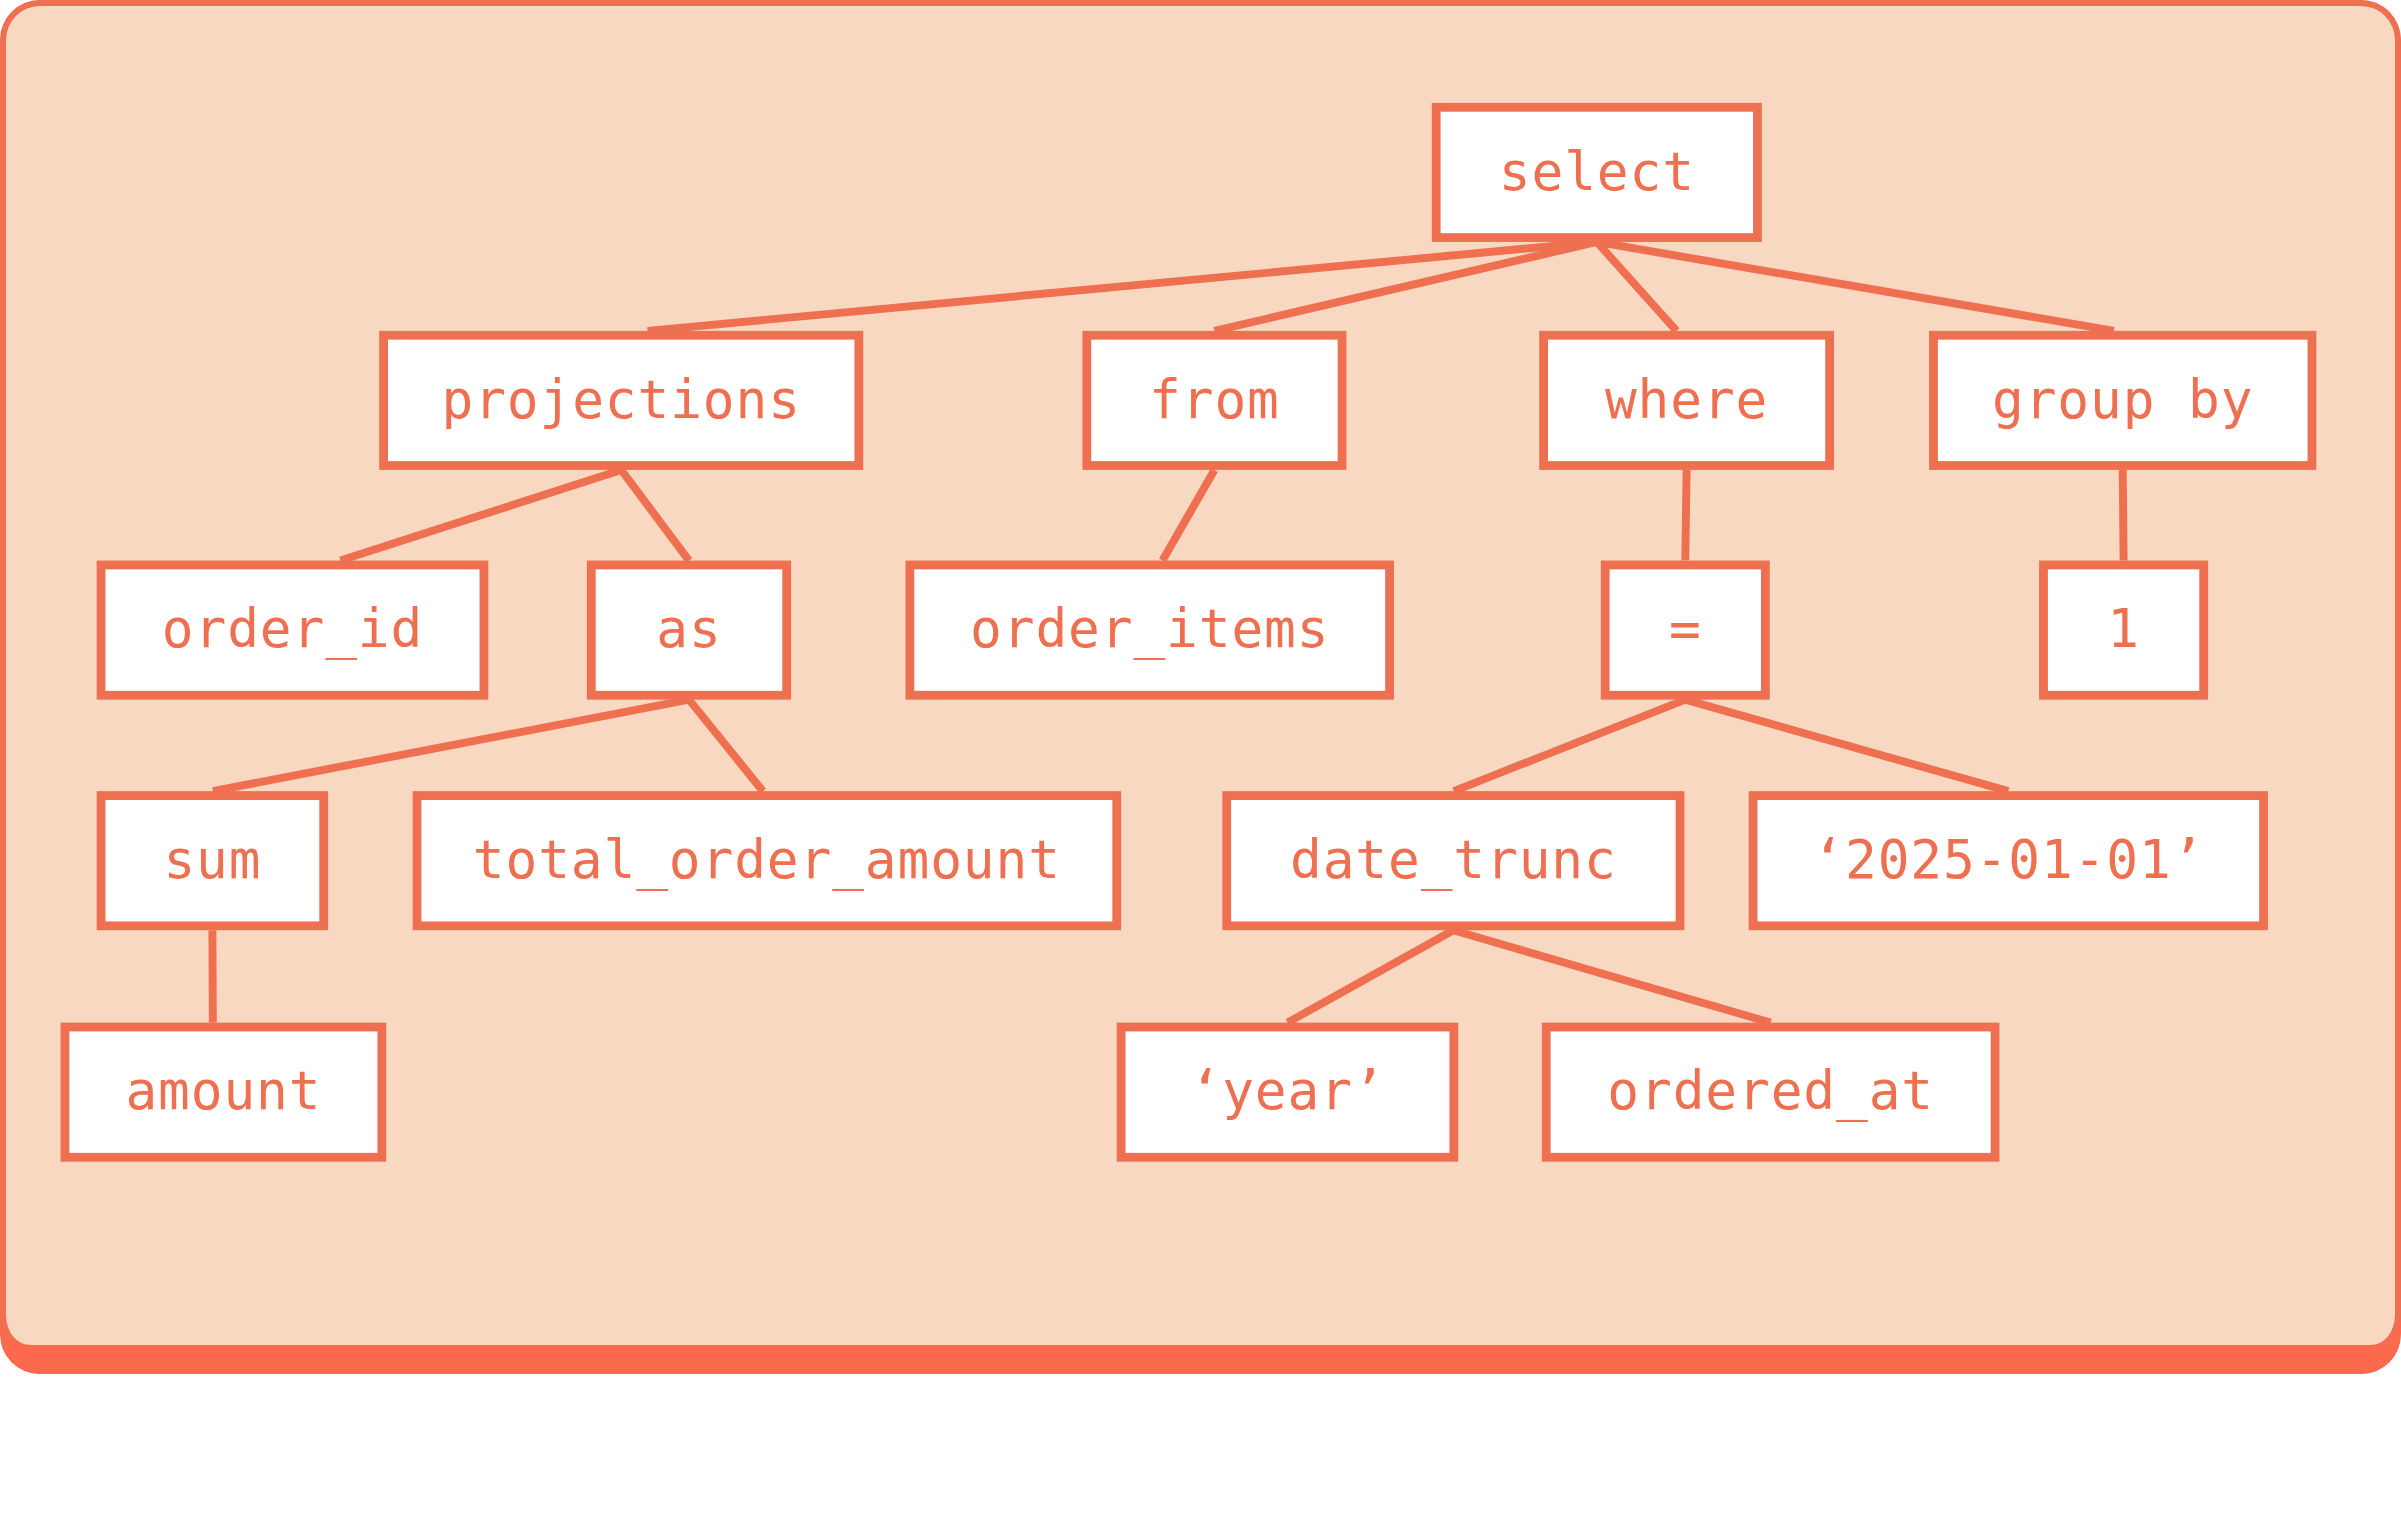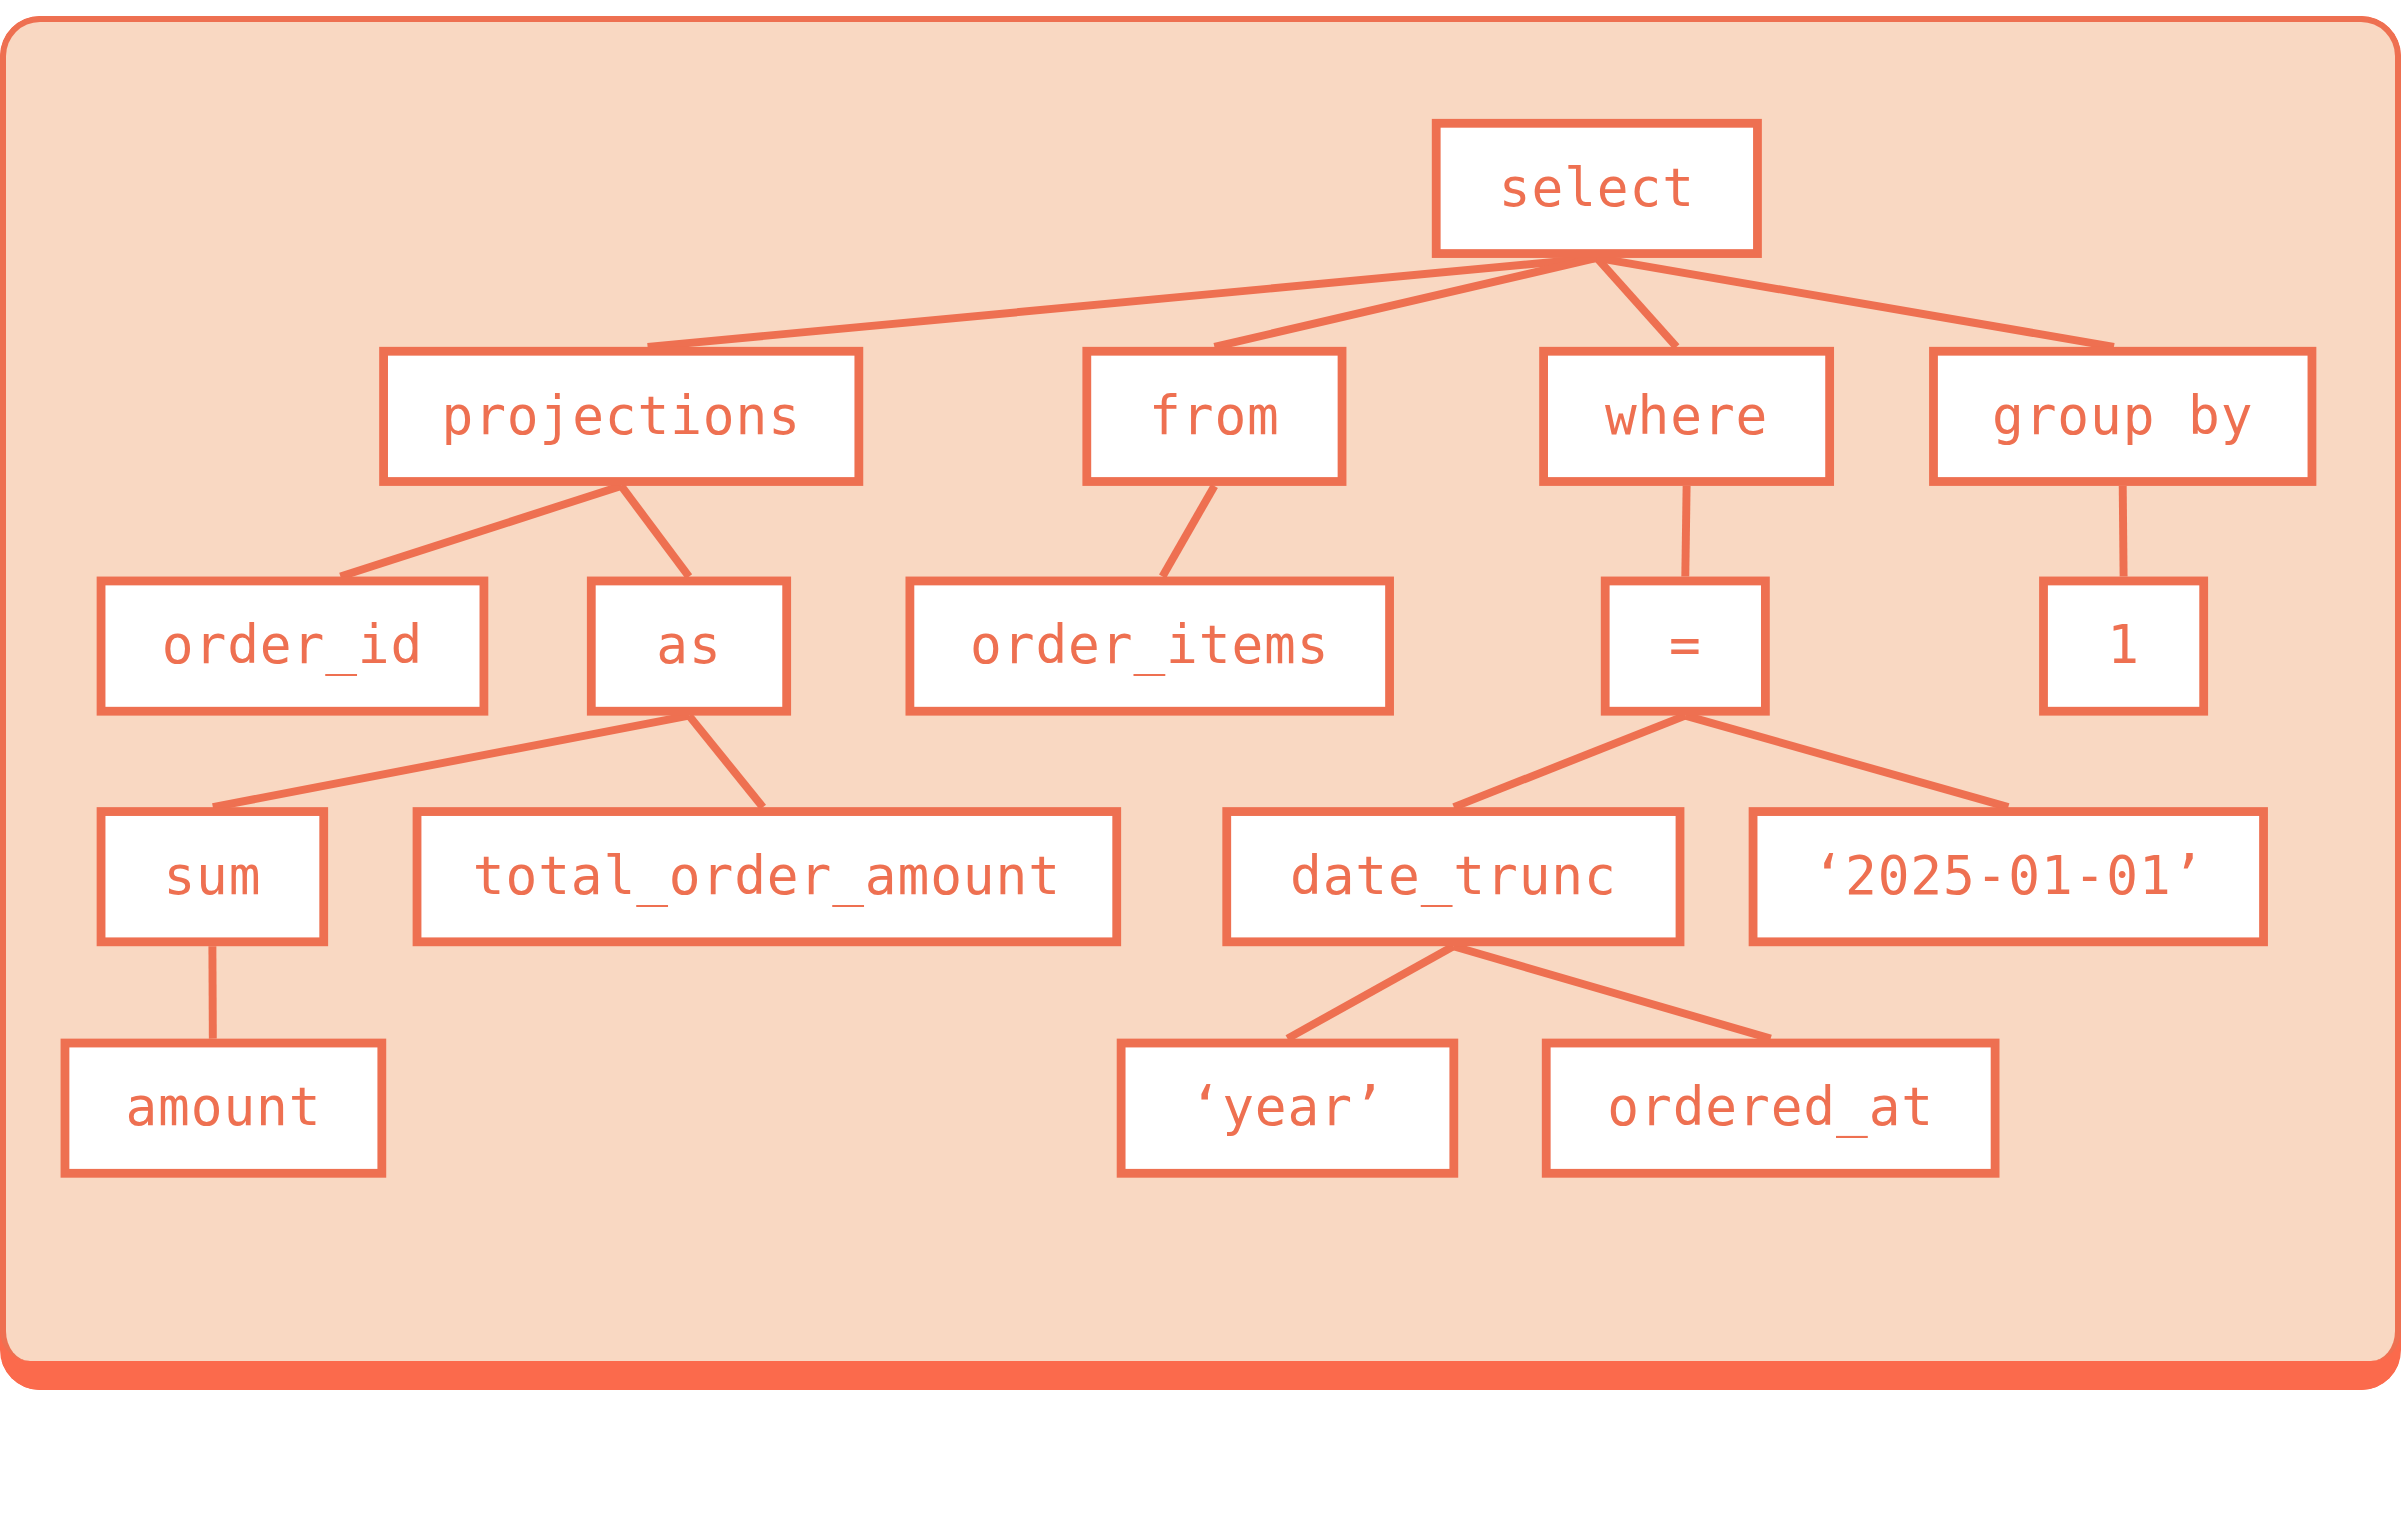--- a/index.html
+++ b/index.html
@@ -10,21 +10,21 @@
   body {
     width: 2401px;
     height: 1518px;
     font-family: "Liberation Sans", sans-serif;
     overflow: hidden;
   }
 
   #card {
     position: absolute;
     left: 0;
-    top: 16px;
+    top: 0;
     width: 2401px;
     height: 1374px;
     border-radius: 40px;
     overflow: hidden;
     background: #FB6A4C;
     box-sizing: border-box;
   }
 
   #panel {
     position: absolute;

